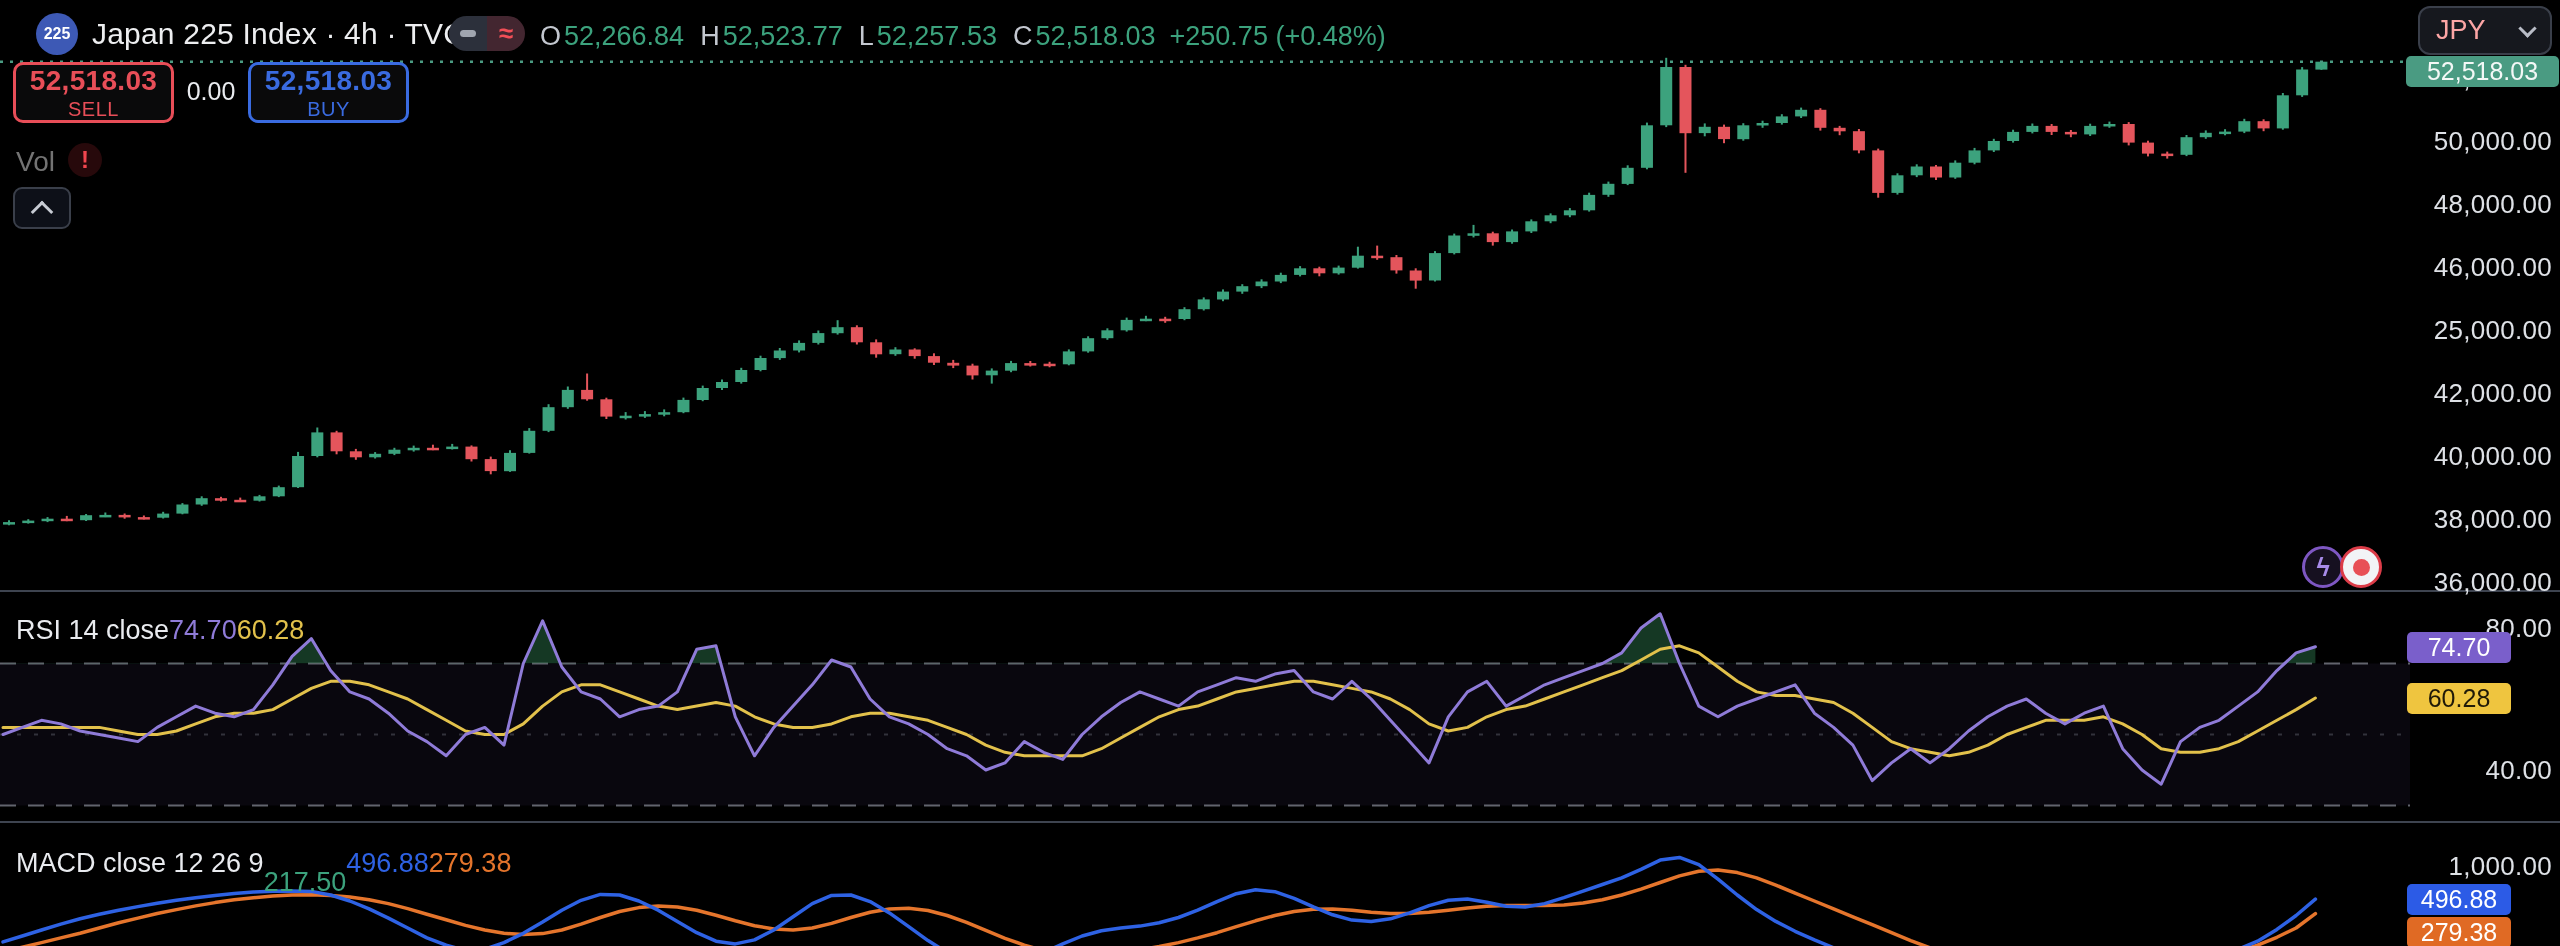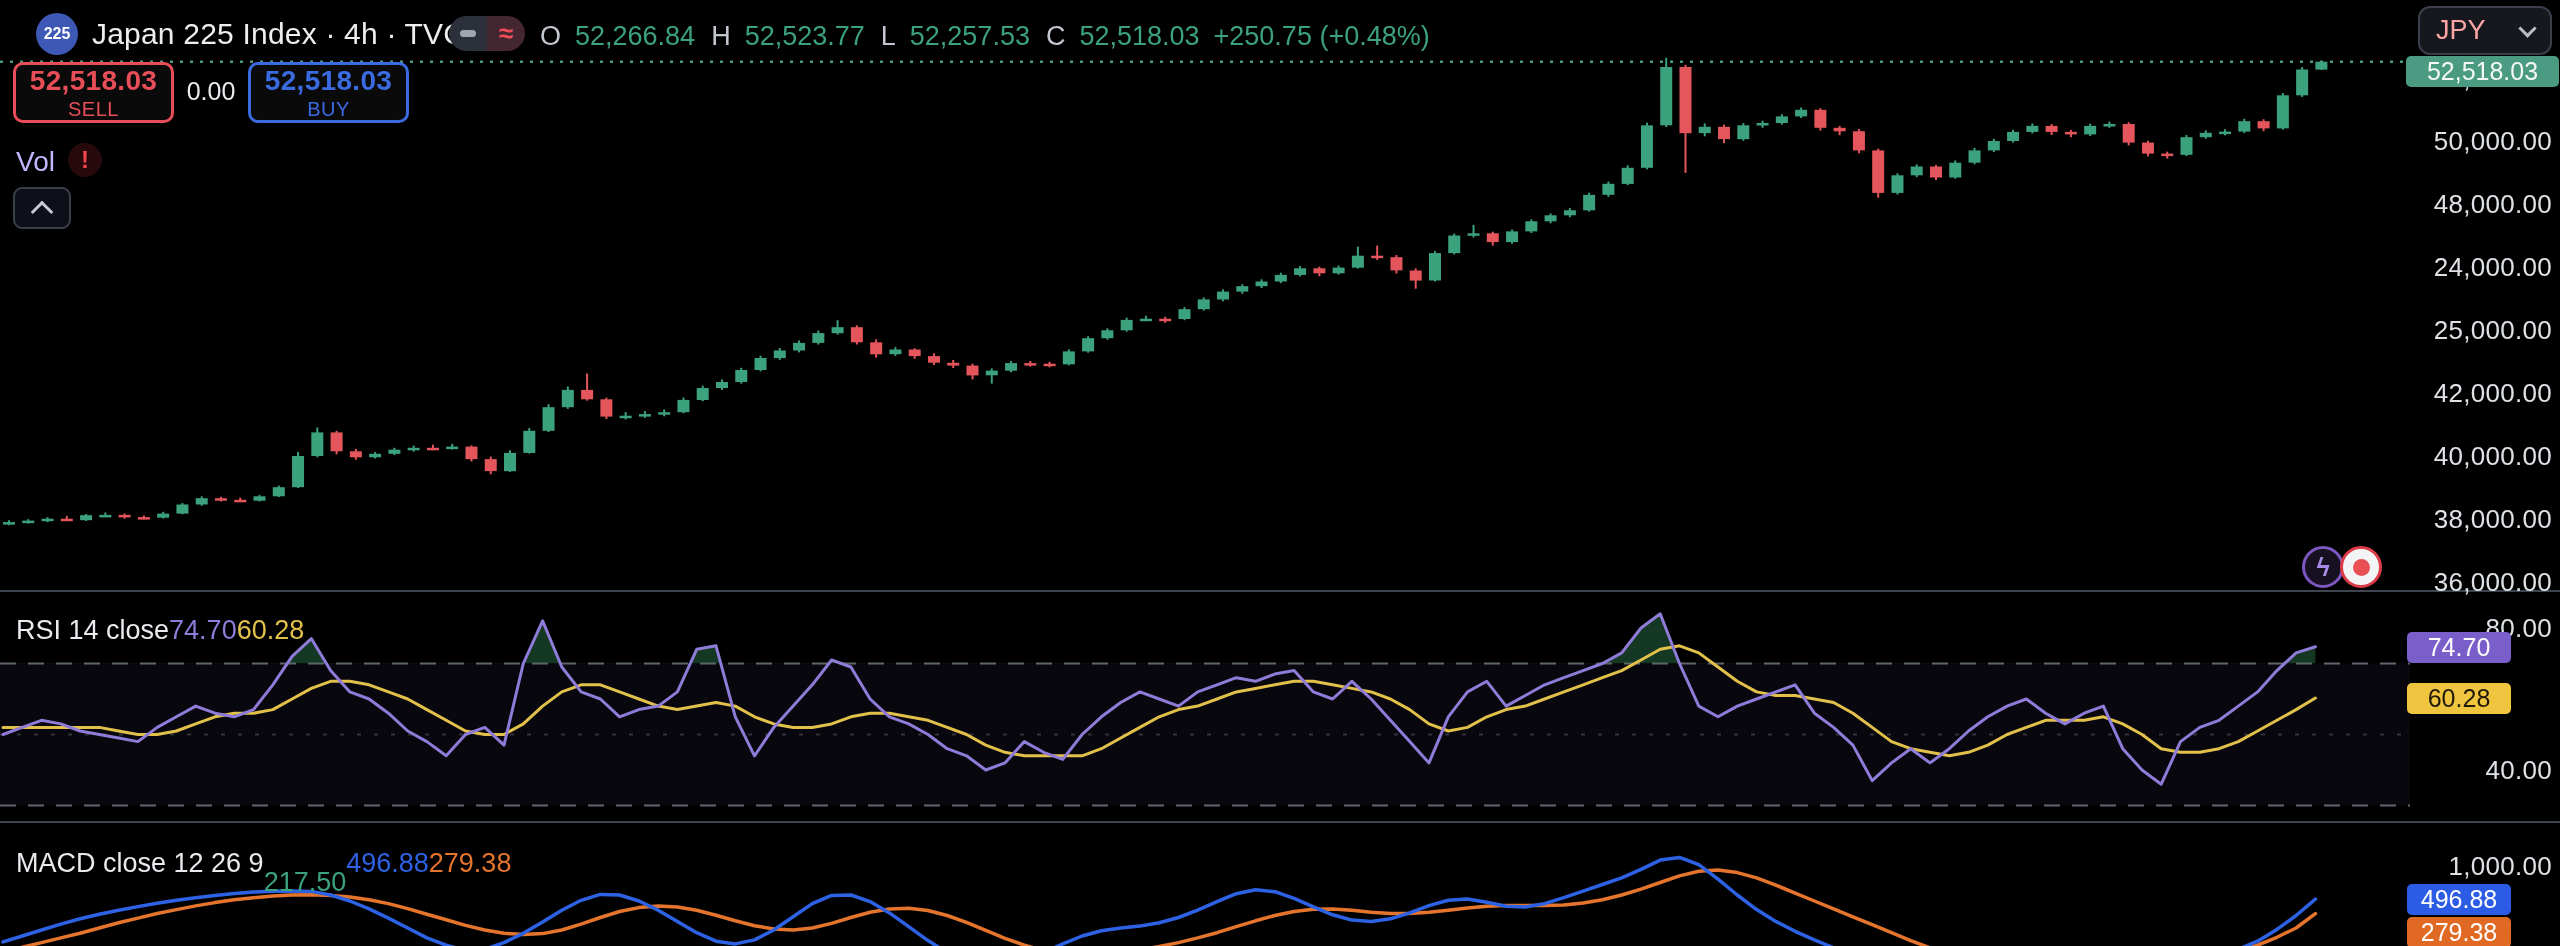--- a/index.html
+++ b/index.html
@@ -20,31 +20,31 @@
     color:#fff;font-size:16px;font-weight:700;display:flex;align-items:center;justify-content:center;z-index:5;}
   .title{left:92px;top:17px;font-size:30px;color:#EDEEF0;font-weight:500;z-index:5;letter-spacing:.2px;}
   .pill{left:449px;top:16px;height:35px;border-radius:18px;overflow:hidden;display:flex;z-index:5;cursor:pointer;}
   .pill-left{width:38px;background:#2C303B;display:flex;align-items:center;justify-content:center;}
   .pill-dash{width:16px;height:7px;border-radius:4px;background:#A0A5AF;}
   .pill-right{width:38px;background:#432630;display:flex;align-items:center;justify-content:center;
               color:#F14F57;font-size:26px;font-weight:700;}
   .ohlc{left:540px;top:21px;font-size:27px;display:flex;z-index:5;white-space:nowrap;}
   .ohlc .lbl{color:#C3C7CF;margin-left:16px;}
   .ohlc .lbl:first-child{margin-left:0;}
-  .ohlc .val{color:var(--up);margin-left:14px;}
+  .ohlc .val{color:var(--up);margin-left:3px;}
   .ohlc .chg{color:var(--up);margin-left:14px;}
   .trade-btn{position:absolute;top:62px;width:161px;height:61px;border-radius:10px;box-sizing:border-box;
     display:flex;flex-direction:column;align-items:center;justify-content:center;z-index:5;
     background:rgba(12,12,14,.82);cursor:pointer;}
   #sell-btn{left:13px;border:3px solid var(--sell);color:var(--sell);}
   #buy-btn{left:248px;border:3px solid var(--buy);color:var(--buy);}
   .trade-price{font-size:28px;font-weight:700;letter-spacing:.3px;}
   .trade-label{font-size:20px;font-weight:500;margin-top:1px;letter-spacing:.5px;}
   .spread{left:176px;top:77px;width:70px;text-align:center;font-size:25px;color:#E9EBEF;z-index:5;}
-  .vol{left:16px;top:146px;font-size:28px;color:#c4b5fd;z-index:5;cursor:pointer;}
+  .vol{left:16px;top:146px;font-size:28px;color:#737373;z-index:5;cursor:pointer;}
   .vol-alert{left:68px;top:143px;width:34px;height:34px;border-radius:50%;background:rgba(242,54,69,.16);
     color:#F2464F;font-size:24px;font-weight:700;display:flex;align-items:center;justify-content:center;z-index:5;cursor:pointer;}
   .collapse{left:13px;top:187px;width:54px;height:38px;border:2px solid #3A3F4A;border-radius:9px;
     background:rgba(19,23,34,.7);display:flex;align-items:center;justify-content:center;z-index:5;cursor:pointer;}
   .chev-up{width:13px;height:13px;border-top:3px solid #C7CBD3;border-left:3px solid #C7CBD3;
     transform:rotate(45deg);margin-top:7px;}
   .jpy{left:2418px;top:6px;width:134px;height:49px;border:2px solid #3A3F4A;border-radius:12px;background:#16181E;
     display:flex;align-items:center;justify-content:space-between;padding:0 16px;box-sizing:border-box;z-index:6;cursor:pointer;}
   .jpy-label{font-size:27px;color:#fca5a5;}
   .chev-down{width:10px;height:10px;border-right:3px solid #B9BDC7;border-bottom:3px solid #B9BDC7;
@@ -397,21 +397,21 @@
   <div class="fab" id="fab-bolt">
     <span>ϟ</span>
   </div>
   <div class="fab" id="fab-record">
     <span class="dot"></span>
   </div>
 
 <div class="axis-label" style="top: 63px;">52,000.00</div>
     <div class="axis-label" style="top: 126px;">50,000.00</div>
     <div class="axis-label" style="top: 189px;">48,000.00</div>
-    <div class="axis-label" style="top: 252px;">24,000.00</div>
+    <div class="axis-label" style="top: 252px;">46,000.00</div>
     <div class="axis-label" style="top: 315px;">25,000.00</div>
     <div class="axis-label" style="top: 378px;">42,000.00</div>
     <div class="axis-label" style="top: 441px;">40,000.00</div>
     <div class="axis-label" style="top: 504px;">38,000.00</div>
     <div class="axis-label" style="top: 567px;">36,000.00</div>
     <div class="axis-label" style="top: 613px;">80.00</div>
     <div class="axis-label" style="top: 755px;">40.00</div>
     <div class="axis-label" style="top: 851px;">1,000.00</div>
   </div>
 

